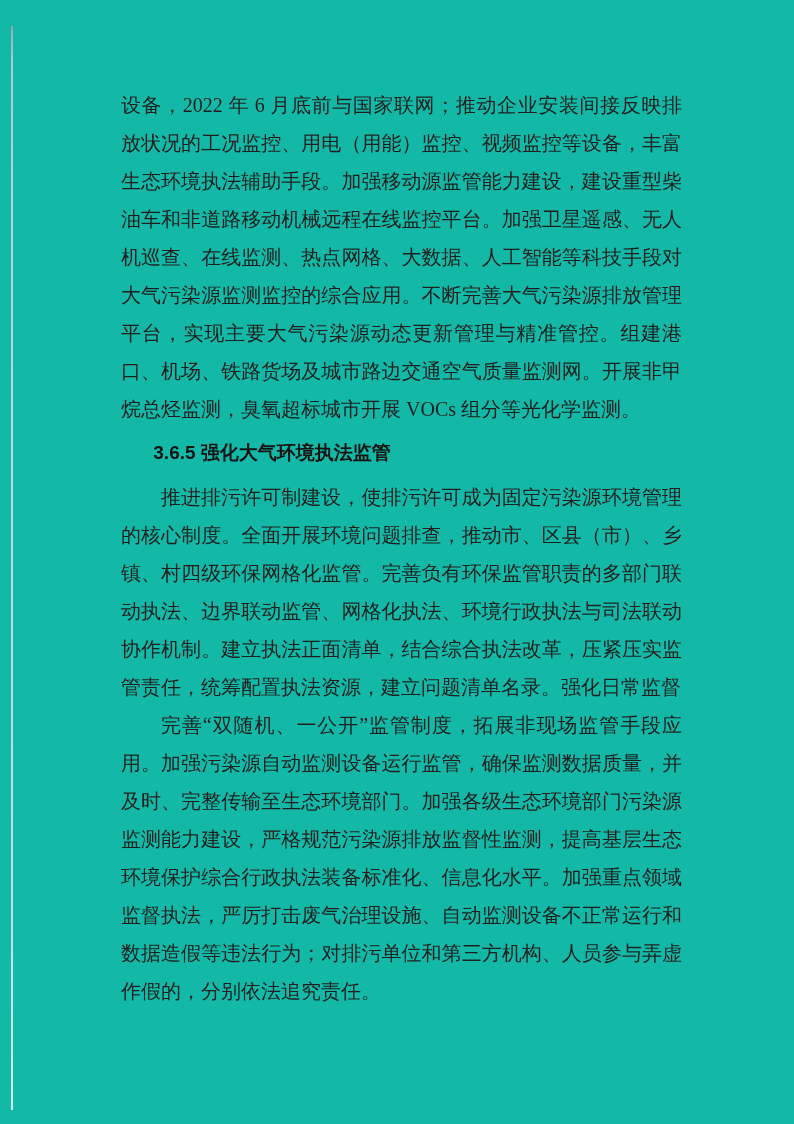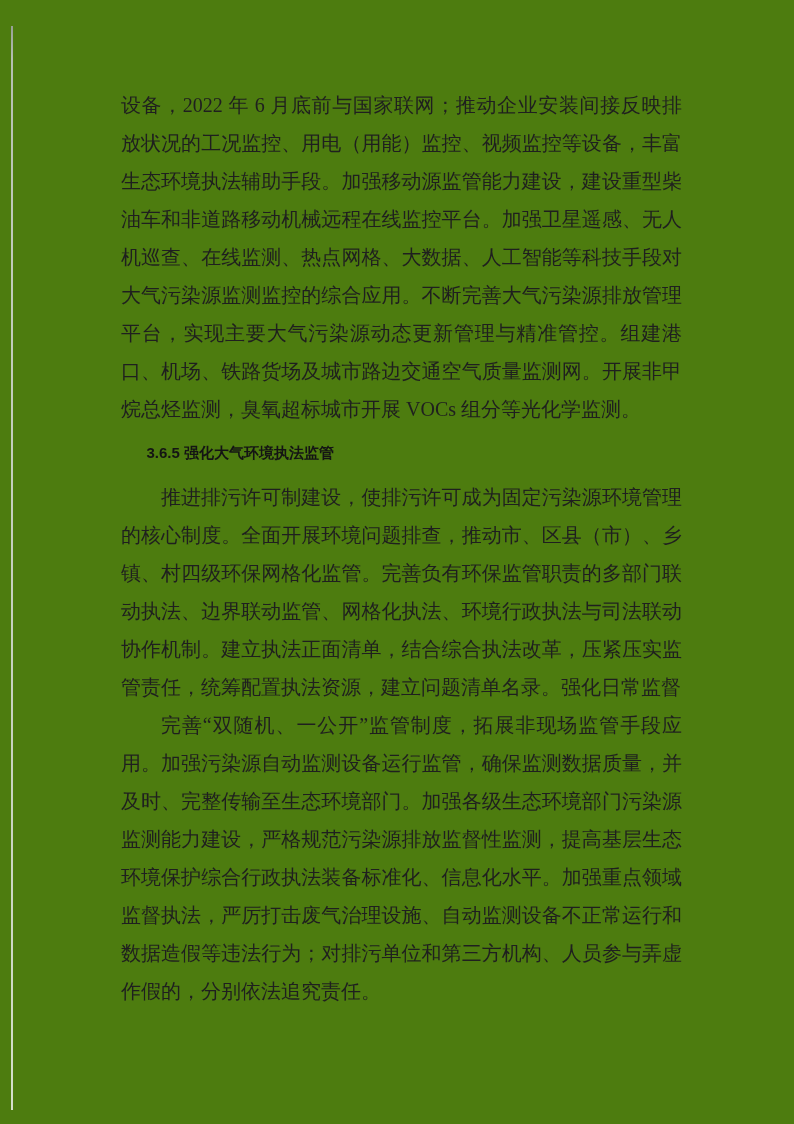--- a/index.html
+++ b/index.html
@@ -9,21 +9,21 @@
   body {
     width: 794px;
     height: 1124px;
     background: #ffffff;
     position: relative;
     overflow: hidden;
   }
   .page {
     position: absolute;
     inset: 0;
-    background: #4d7c0f;
+    background: #14b8a6;
   }
   
   .scan-edge-line {
     position: absolute;
     left: 11px;
     top: 26px;
     width: 2px;
     height: 1084px;
     background: linear-gradient(
       to bottom,
@@ -52,21 +52,21 @@
     margin: 0;
     padding: 0;
   }
   .para.indented {
     text-indent: 2em;
   }
   .section-heading {
     margin: 6px 0 2px 0;
     padding: 0;
     font-family: "Liberation Sans", "DejaVu Sans", sans-serif;
-    font-size: 15px;
+    font-size: 19px;
     font-weight: 700;
     line-height: 38px;
     color: #141414;
     text-indent: 1.7em;
     text-align: left;
   }
   .para.spaced-top {
     margin-top: 6px;
   }
 </style>

